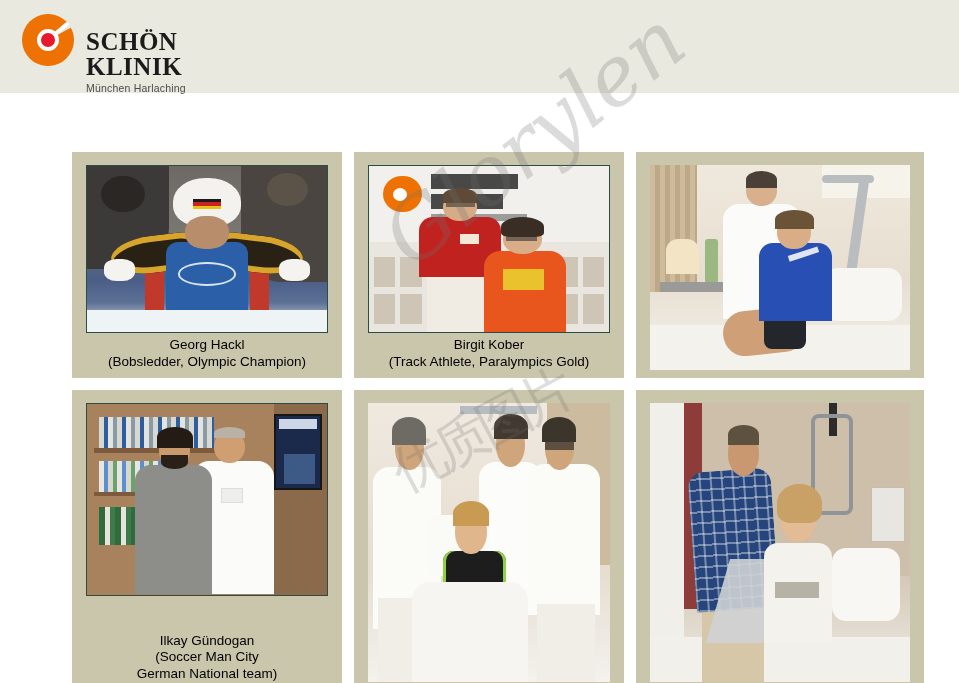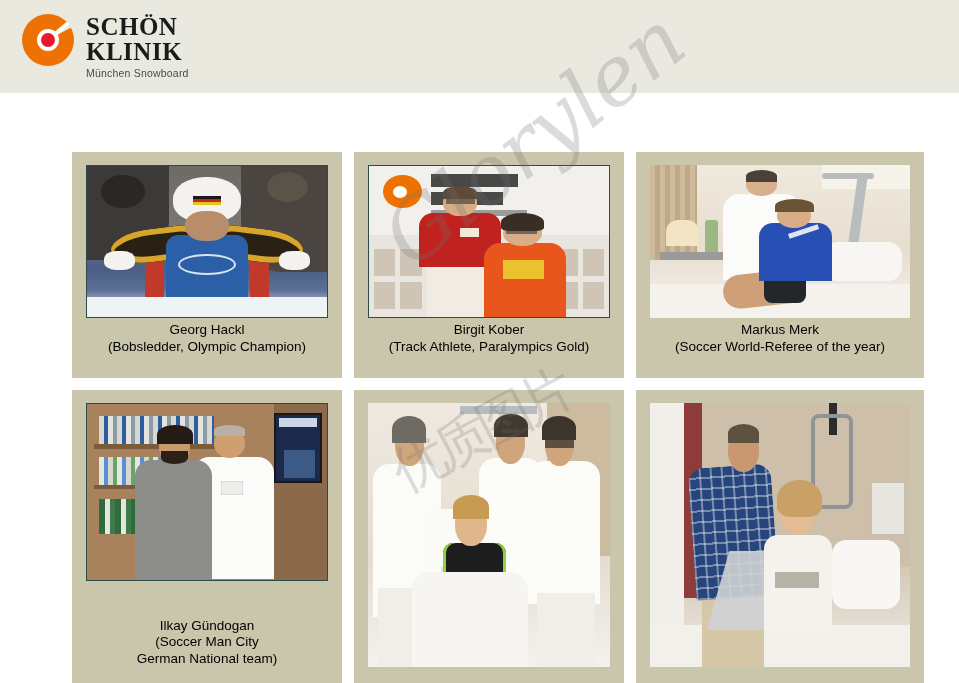--- a/index.html
+++ b/index.html
@@ -17,21 +17,21 @@
     background: #eae9df;
   }
   .logo-wrap {
     position: absolute; left: 20px; top: 12px;
     display: flex; align-items: flex-start; gap: 10px;
   }
   .logo-mark {
     position: relative; width: 56px; height: 56px; flex: 0 0 56px;
   }
   .logo-mark svg { display: block; }
-  .logo-text { padding-top: 2px; }
+  .logo-text { padding-top: 2px; margin-top: 15px; }
   .logo-line1, .logo-line2 {
     font-family: "Liberation Serif", serif;
     font-weight: bold;
     font-size: 25px;
     line-height: 25px;
     letter-spacing: 0.5px;
     color: #1b1b1b;
   }
   .logo-sub {
     font-family: "Liberation Sans", sans-serif;
@@ -57,21 +57,21 @@
   .grid {
     position: absolute; left: 72px; top: 152px;
     width: 848px;
     display: grid;
     grid-template-columns: 270px 270px 288px;
     column-gap: 12px;
     row-gap: 12px;
   }
   .card {
     background: #c9c6ac;
-    padding: 13px 14px 23px 14px;
+    padding: 13px 14px 8px 14px;
     display: flex;
     flex-direction: column;
     align-items: center;
   }
   .card.r1 { height: 226px; }
   .card.r2 { height: 300px; gap: 33px; }
 
   .photo {
     width: 100%;
     flex: 1 1 auto;
@@ -278,21 +278,21 @@
           <circle cx="28" cy="28" r="26" fill="#ee7203"></circle>
           <path d="M28 28 L50 9 A27 27 0 0 1 52 15 Z" fill="#eae9df"></path>
           <path d="M28 28 L47 12" stroke="#ffffff" stroke-width="4" stroke-linecap="round"></path>
           <circle cx="28" cy="28" r="11" fill="#ffffff"></circle>
           <circle cx="28" cy="28" r="7" fill="#e8192c"></circle>
         </svg>
       </div>
       <div class="logo-text">
         <div class="logo-line1">SCHÖN</div>
         <div class="logo-line2">KLINIK</div>
-        <div class="logo-sub">München Snowboard</div>
+        <div class="logo-sub">München Harlaching</div>
       </div>
     </div>
   </div>
 
 
   <div class="grid">
 
     <div class="card r1 c1">
       <div class="photo">
         <div class="scene p1">
@@ -369,22 +369,20 @@
             <div class="lay drHead"></div>
             <div class="lay drHair"></div>
           <div class="lay leg"></div>
             <div class="lay brace"></div>
           <div class="lay ptShirt"></div>
             <div class="lay stripe"></div>
           <div class="lay ptHead"></div>
             <div class="lay ptHair"></div>
         </div>
       </div>
-      <div class="caption">Markus Merk
-(Soccer World-Referee of the year)</div>
     </div>
 
     <div class="card r2 c1">
       <div class="photo">
         <div class="scene p4">
           <div class="lay shelfBg"></div>
           <div class="lay books1"></div>
             <div class="lay shelfL1"></div>
           <div class="lay books2"></div>
             <div class="lay shelfL2"></div>

